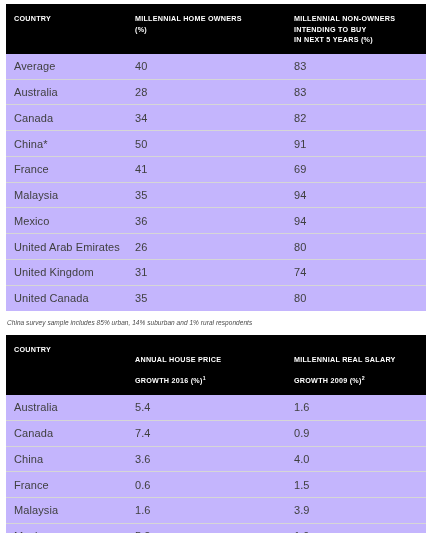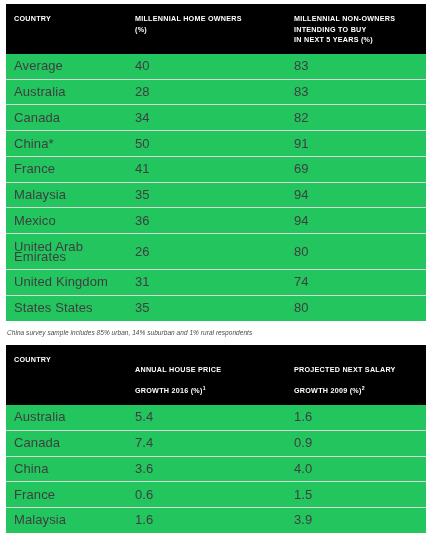--- a/index.html
+++ b/index.html
@@ -54,22 +54,22 @@
     padding-bottom: 8px;
   }
   .sup {
     font-size: 5.2px;
     vertical-align: super;
     line-height: 0;
   }
 
   
   tbody td {
-    background: #22c55e;
-    font-size: 13px;
+    background: #c4b5fd;
+    font-size: 11px;
     line-height: 10px;
     color: #3f3f3f;
     padding: 7.4px 4px 7.4px 8px;
     vertical-align: middle;
     border-top: 1px solid #ffffff;
     border-bottom: 1px solid #d6d6d6;
     letter-spacing: 0.1px;
   }
   tbody tr:first-child td {
     border-top: 0;
@@ -146,39 +146,39 @@
         <td>United Arab Emirates</td>
         <td>26</td>
         <td>80</td>
       </tr>
       <tr>
         <td>United Kingdom</td>
         <td>31</td>
         <td>74</td>
       </tr>
       <tr>
-        <td>States States</td>
+        <td>United Canada</td>
         <td>35</td>
         <td>80</td>
       </tr>
     </tbody>
   </table>
 
   <div class="footnote footnote-mid">China survey sample includes 85% urban, 14% suburban and 1% rural respondents</div>
 
   <table class="data-table">
     <thead>
       <tr>
         <th class="col-country">COUNTRY</th>
         <th class="col-two head-tall">
           <span>ANNUAL HOUSE PRICE</span><br>
           <span>GROWTH 2016 (%)</span><span class="sup">1</span>
         </th>
         <th class="col-three head-tall">
-          <span>PROJECTED NEXT SALARY</span><br>
+          <span>MILLENNIAL REAL SALARY</span><br>
           <span>GROWTH 2009 (%)</span><span class="sup">2</span>
         </th>
       </tr>
     </thead>
     <tbody>
       <tr>
         <td>Australia</td>
         <td>5.4</td>
         <td>1.6</td>
       </tr>

